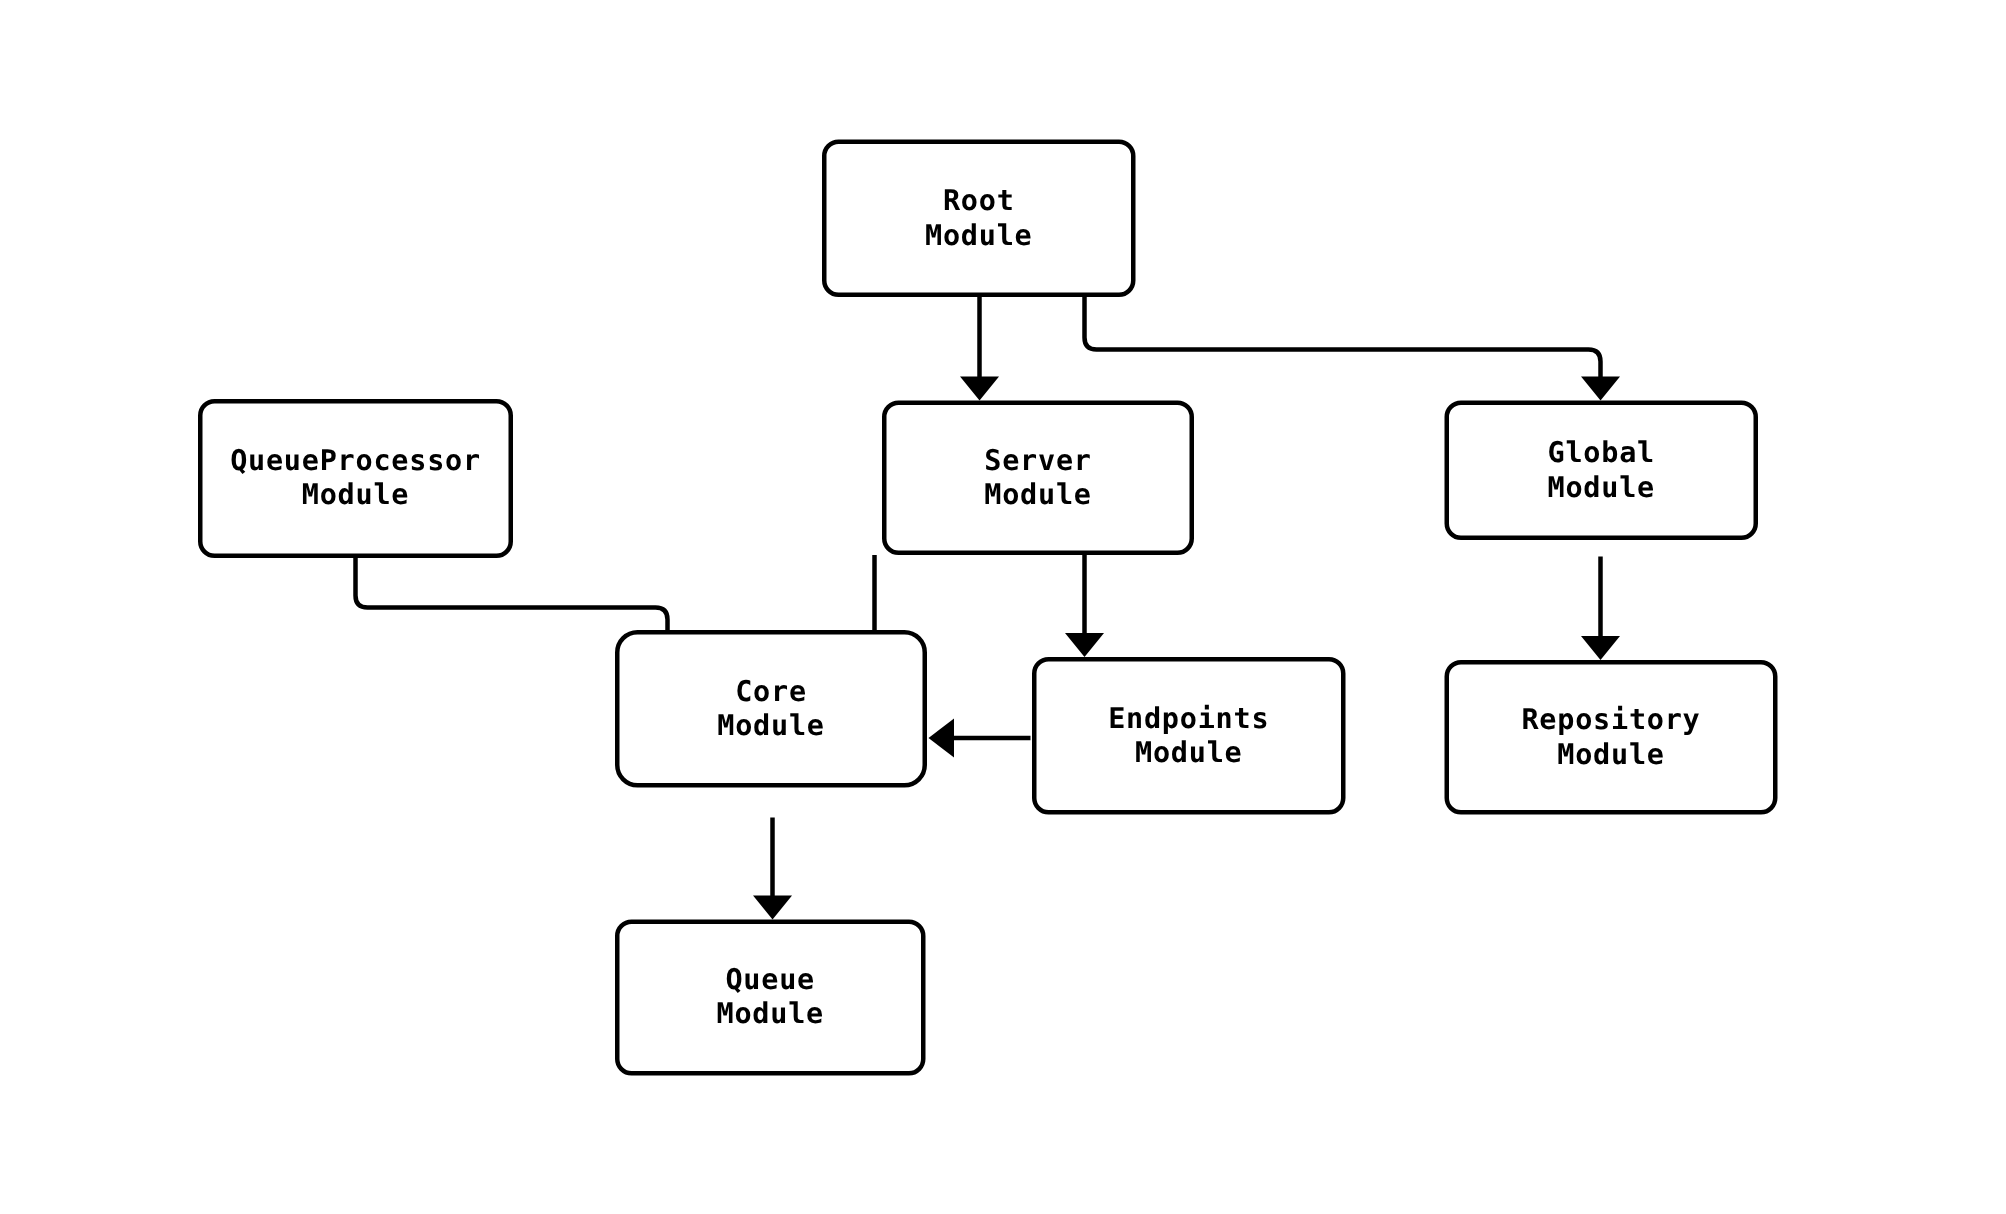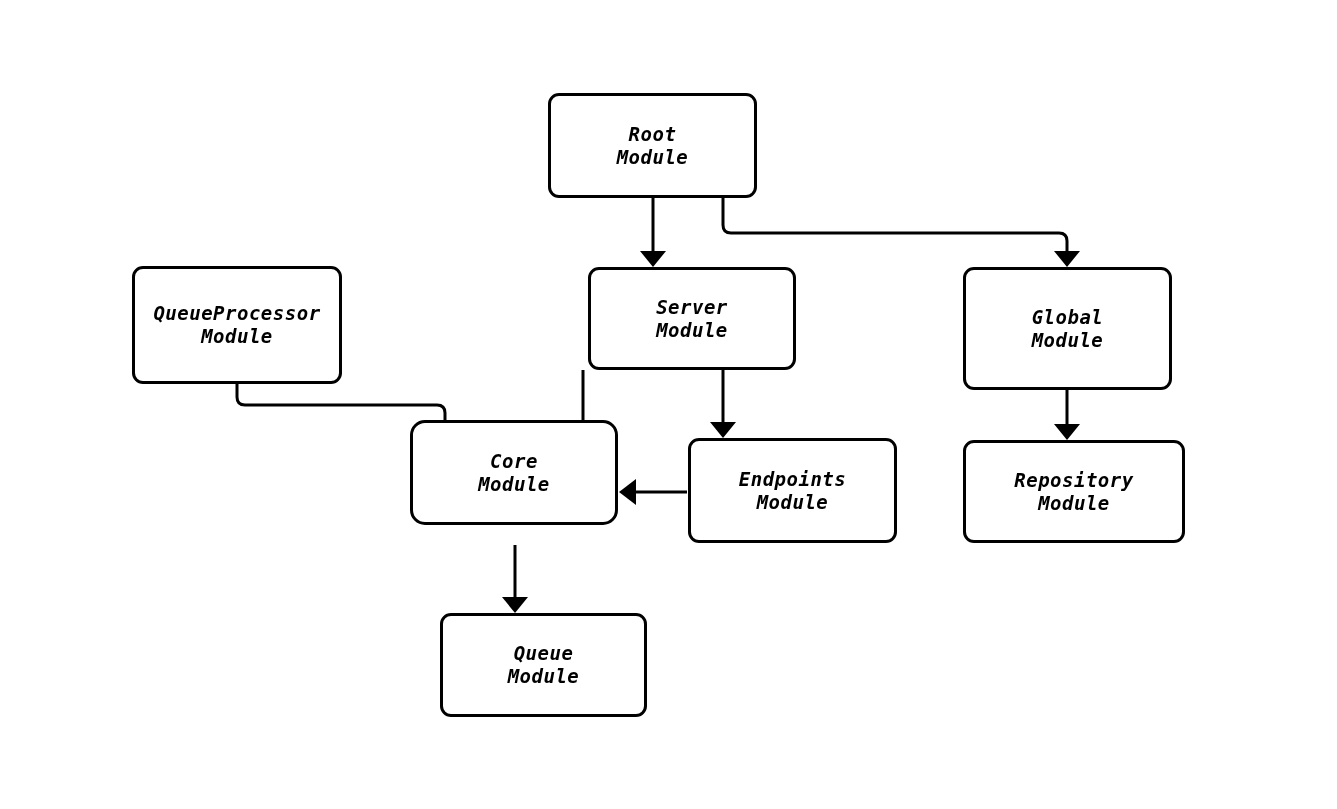--- a/index.html
+++ b/index.html
@@ -7,21 +7,20 @@
     padding: 0;
     background: #ffffff;
   }
   .stage {
     position: relative;
     width: 1337px;
     height: 809px;
     background: #ffffff;
     overflow: hidden;
     font-family: "DejaVu Sans Mono", "Liberation Mono", monospace;
-    font-style: italic;
   }
   .edge-layer {
     position: absolute;
     left: 0;
     top: 0;
     width: 1337px;
     height: 809px;
   }
   .edge-layer path {
     fill: none;
@@ -98,48 +97,48 @@
       <path d="M515,545 L515,598"></path>
       <polygon points="502,597 528,597 515,613"></polygon>
     </g>
   </svg>
 
   <div class="node" style="left:548px; top:93px; width:209px; height:105px;">
     <span>Root</span>
     <span>Module</span>
   </div>
 
-  <div class="node" style="left:132px; top:266px; width:210px; height:118px;text-align:right;">
+  <div class="node" style="left:132px; top:266px; width:210px; height:106px;text-align:right;">
     <span>QueueProcessor</span>
     <span>Module</span>
   </div>
 
   <div class="node" style="left:549px; top:267px; width:208px; height:103px;margin-left:39px;">
     <span>Server</span>
     <span>Module</span>
   </div>
 
-  <div class="node" style="left:963px; top:267px; width:209px; height:123px;">
+  <div class="node" style="left:963px; top:267px; width:209px; height:93px;">
     <span>Global</span>
     <span>Module</span>
   </div>
 
   <div class="node" style="left:410px; top:420px; width:208px; height:105px;border-radius:15px;">
     <span>Core</span>
     <span>Module</span>
   </div>
 
   <div class="node" style="left:688px; top:438px; width:209px; height:105px;text-align:right;">
     <span>Endpoints</span>
     <span>Module</span>
   </div>
 
   <div class="node" style="left:963px; top:440px; width:222px; height:103px;">
     <span>Repository</span>
     <span>Module</span>
   </div>
 
-  <div class="node" style="left:410px; top:613px; width:207px; height:104px;margin-left:30px;">
+  <div class="node" style="left:410px; top:613px; width:207px; height:104px;">
     <span>Queue</span>
     <span>Module</span>
   </div>
 
 </div>
 
 </body></html>

